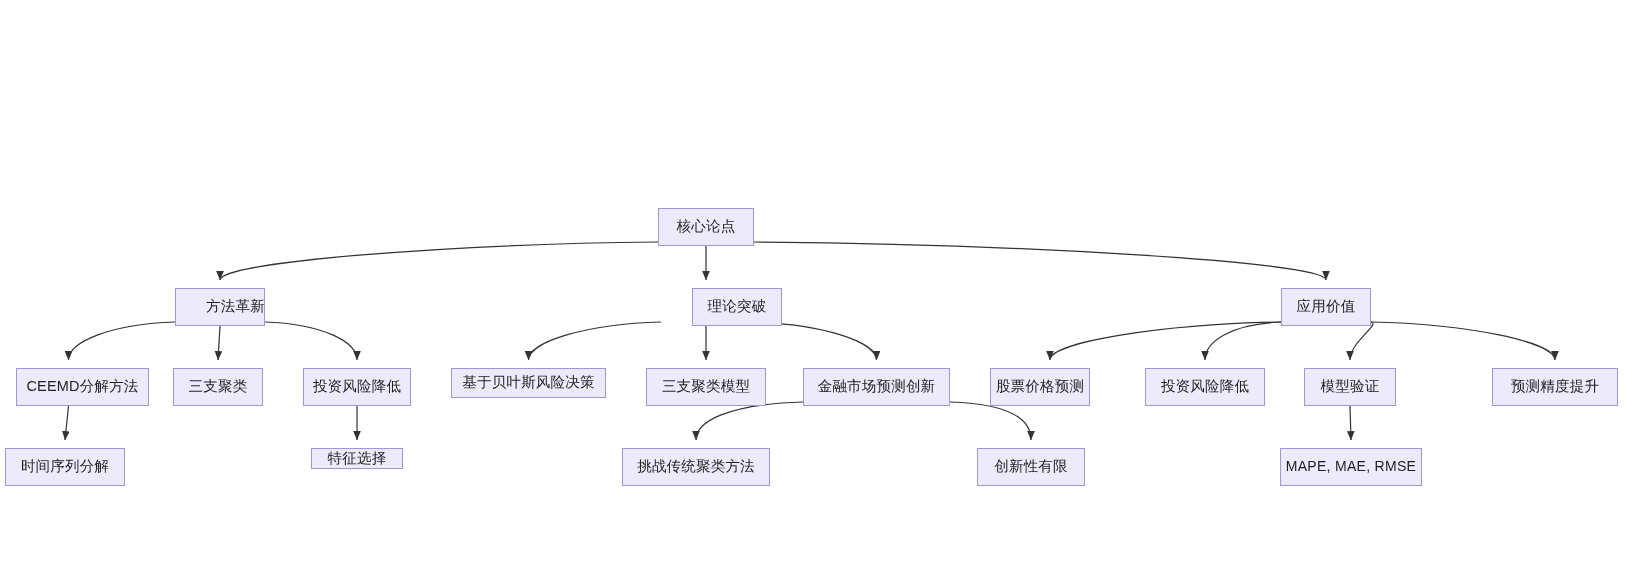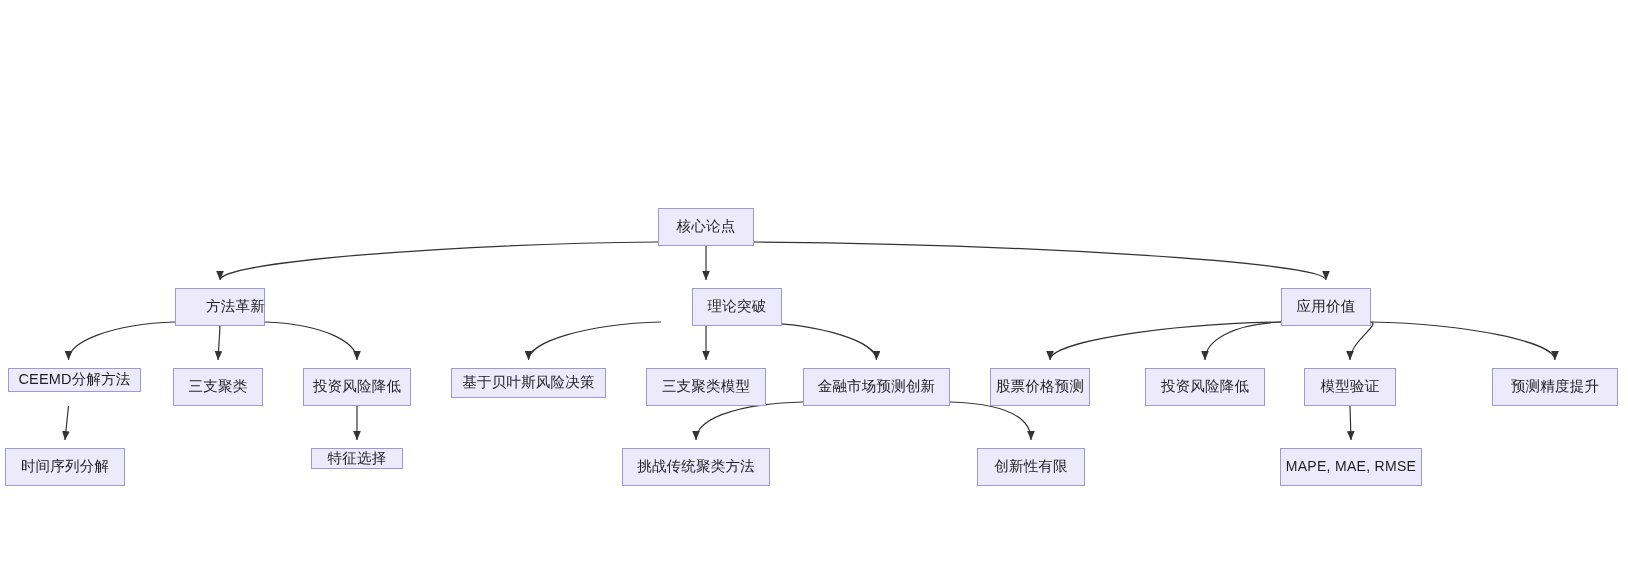--- a/index.html
+++ b/index.html
@@ -74,21 +74,21 @@
         <path d="M803,402 C727.19,404 696,421.76 696,440" fill="none" stroke="#333333" stroke-width="1.2" marker-end="url(#arrow)"></path>
         <path d="M950,402 C1014.89,404 1031,421.76 1031,440" fill="none" stroke="#333333" stroke-width="1.2" marker-end="url(#arrow)"></path>
         <path d="M1350,406 L1351,440" fill="none" stroke="#333333" stroke-width="1.2" marker-end="url(#arrow)"></path>
       </g>
   </svg>
   <div id="node-group">
       <div class="node" style="left: 658px; top: 208px; width: 96px; height: 38px;">核心论点</div>
       <div class="node" style="left: 175px; top: 288px; width: 90px; height: 38px; padding-left: 31px;">方法革新</div>
       <div class="node" style="left: 661px; top: 288px; width: 90px; height: 38px; margin-left: 31px;">理论突破</div>
       <div class="node" style="left: 1281px; top: 288px; width: 90px; height: 38px;">应用价值</div>
-      <div class="node" style="left: 8px; top: 368px; width: 133px; height: 24px;">CEEMD分解方法</div>
+      <div class="node" style="left: 16px; top: 368px; width: 133px; height: 38px;">CEEMD分解方法</div>
       <div class="node" style="left: 173px; top: 368px; width: 90px; height: 38px;">三支聚类</div>
       <div class="node" style="left: 303px; top: 368px; width: 108px; height: 38px;">投资风险降低</div>
       <div class="node" style="left: 451px; top: 368px; width: 155px; height: 30px;">基于贝叶斯风险决策</div>
       <div class="node" style="left: 646px; top: 368px; width: 120px; height: 38px;">三支聚类模型</div>
       <div class="node" style="left: 803px; top: 368px; width: 147px; height: 38px;">金融市场预测创新</div>
       <div class="node" style="left: 990px; top: 368px; width: 100px; height: 38px;">股票价格预测</div>
       <div class="node" style="left: 1145px; top: 368px; width: 120px; height: 38px;">投资风险降低</div>
       <div class="node" style="left: 1304px; top: 368px; width: 92px; height: 38px;">模型验证</div>
       <div class="node" style="left: 1492px; top: 368px; width: 126px; height: 38px;">预测精度提升</div>
       <div class="node" style="left: 5px; top: 448px; width: 120px; height: 38px;">时间序列分解</div>

